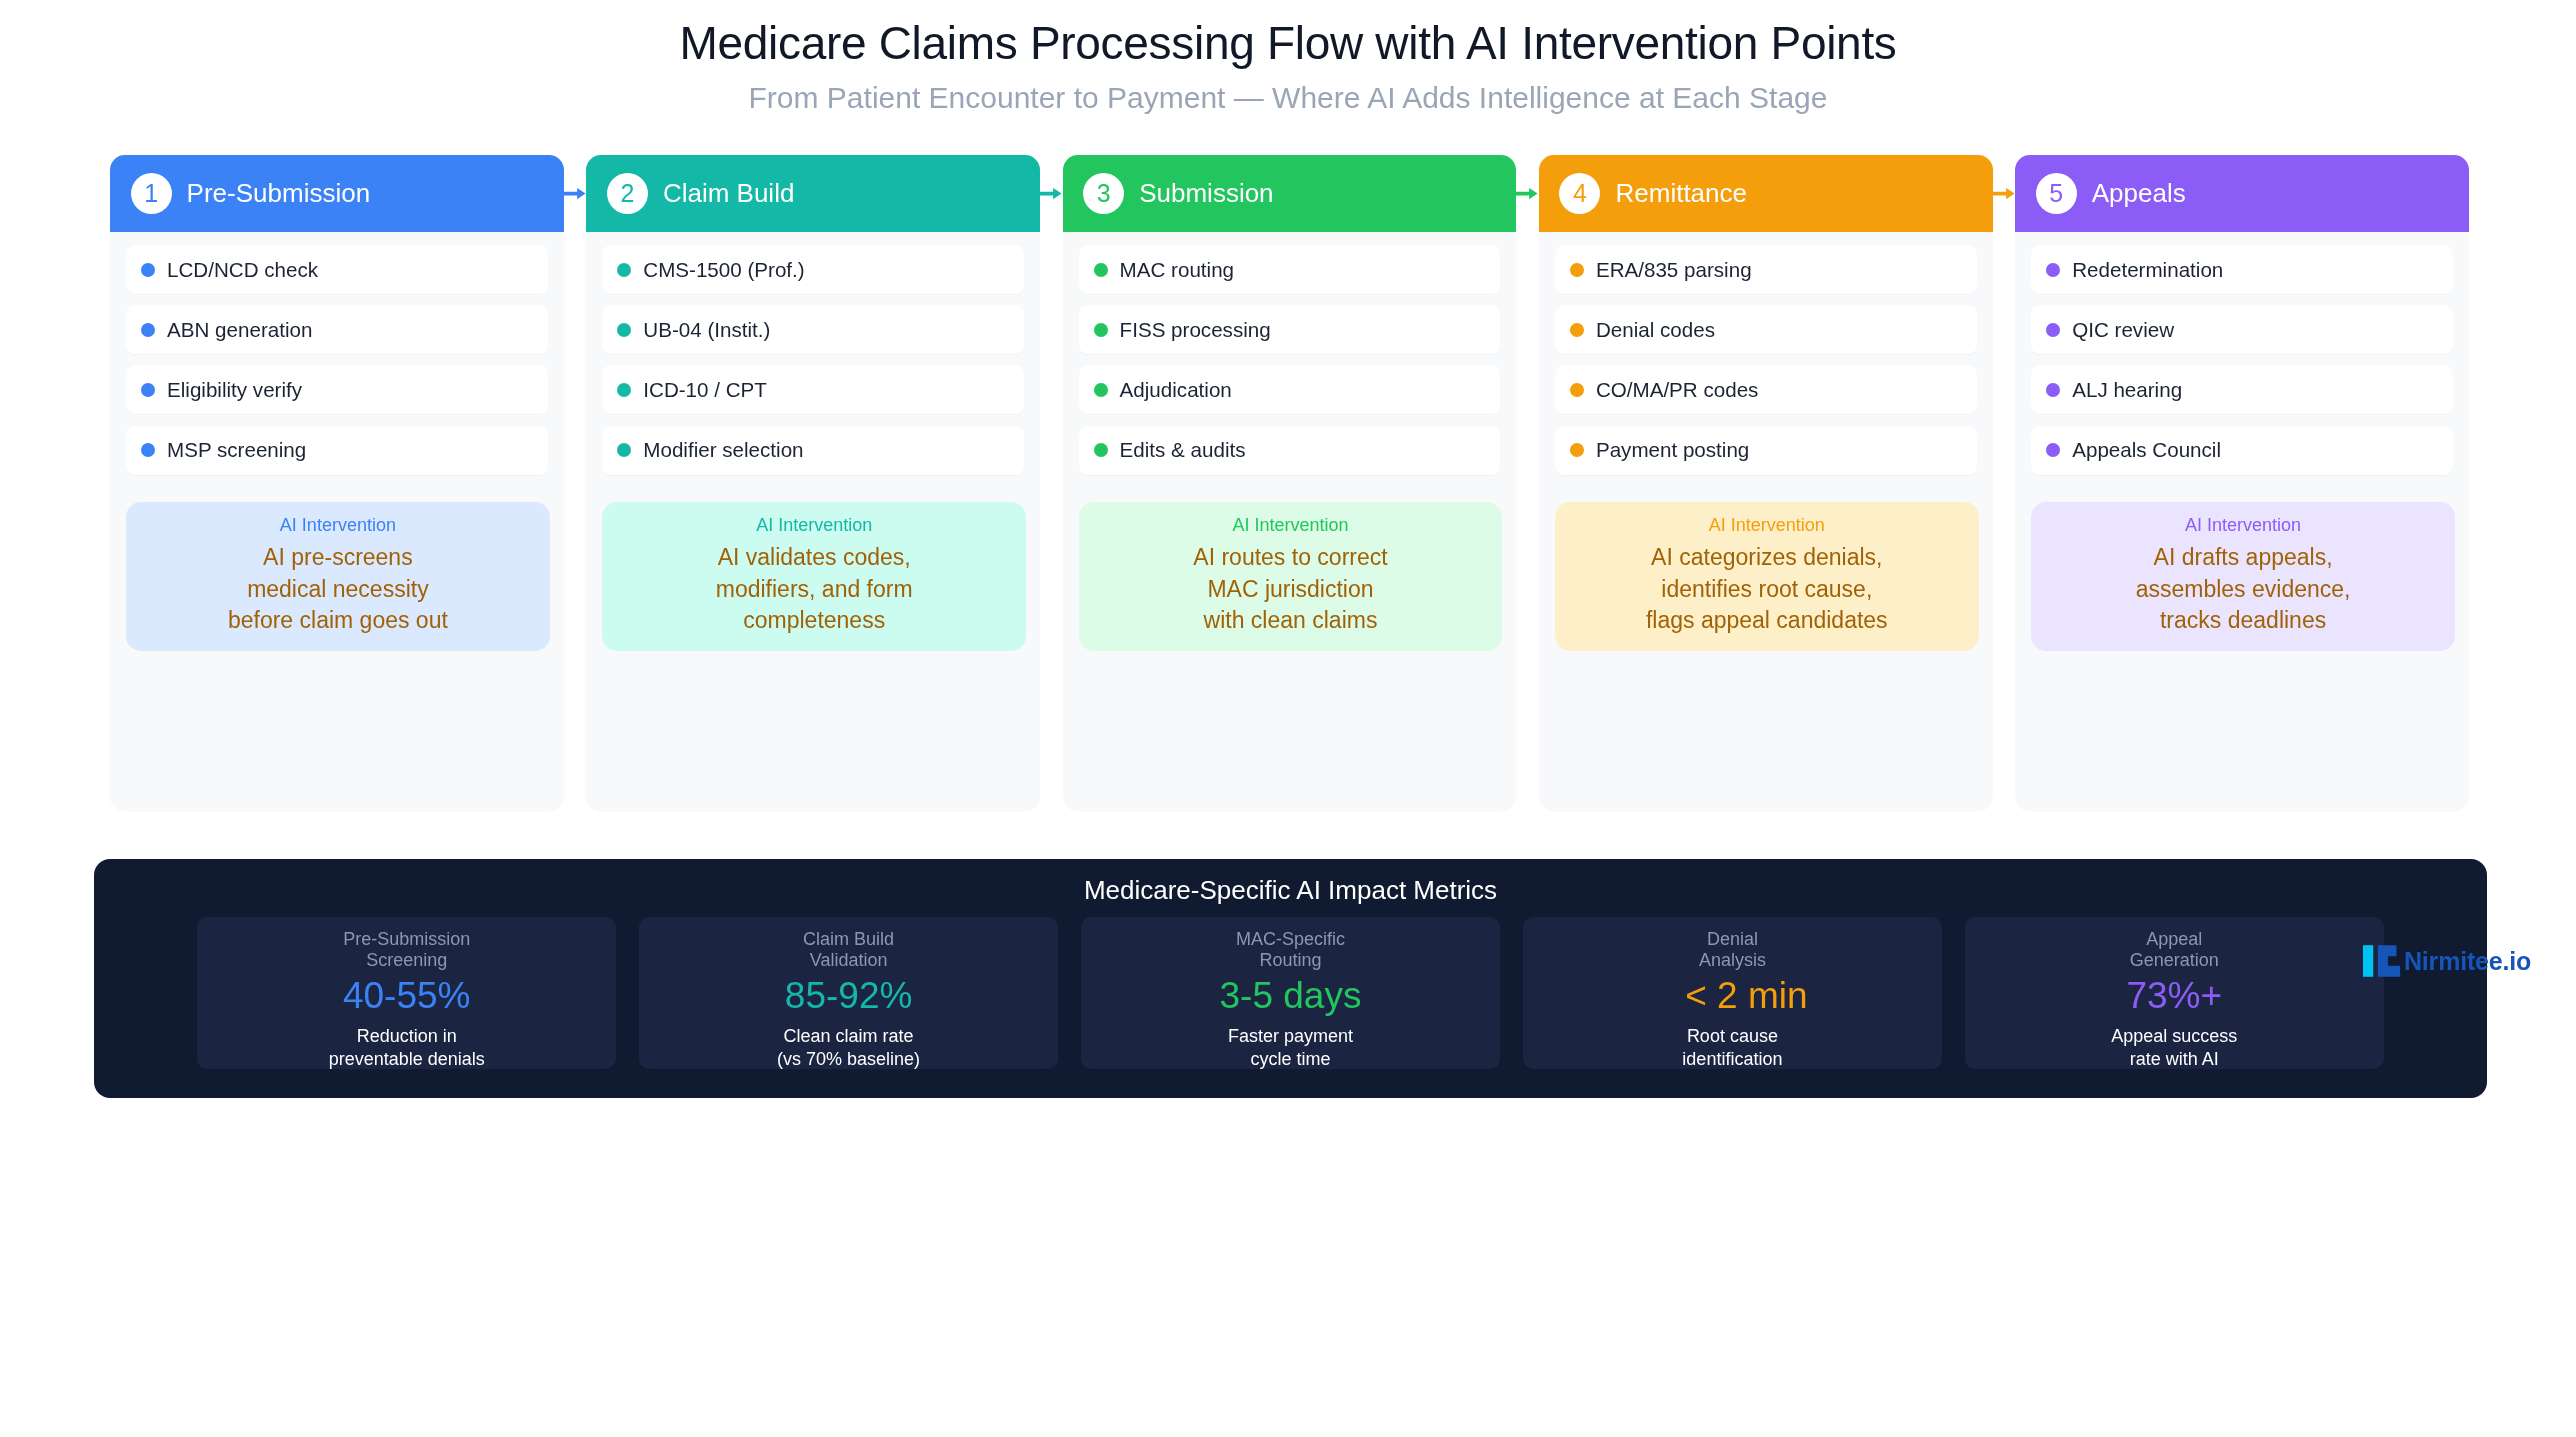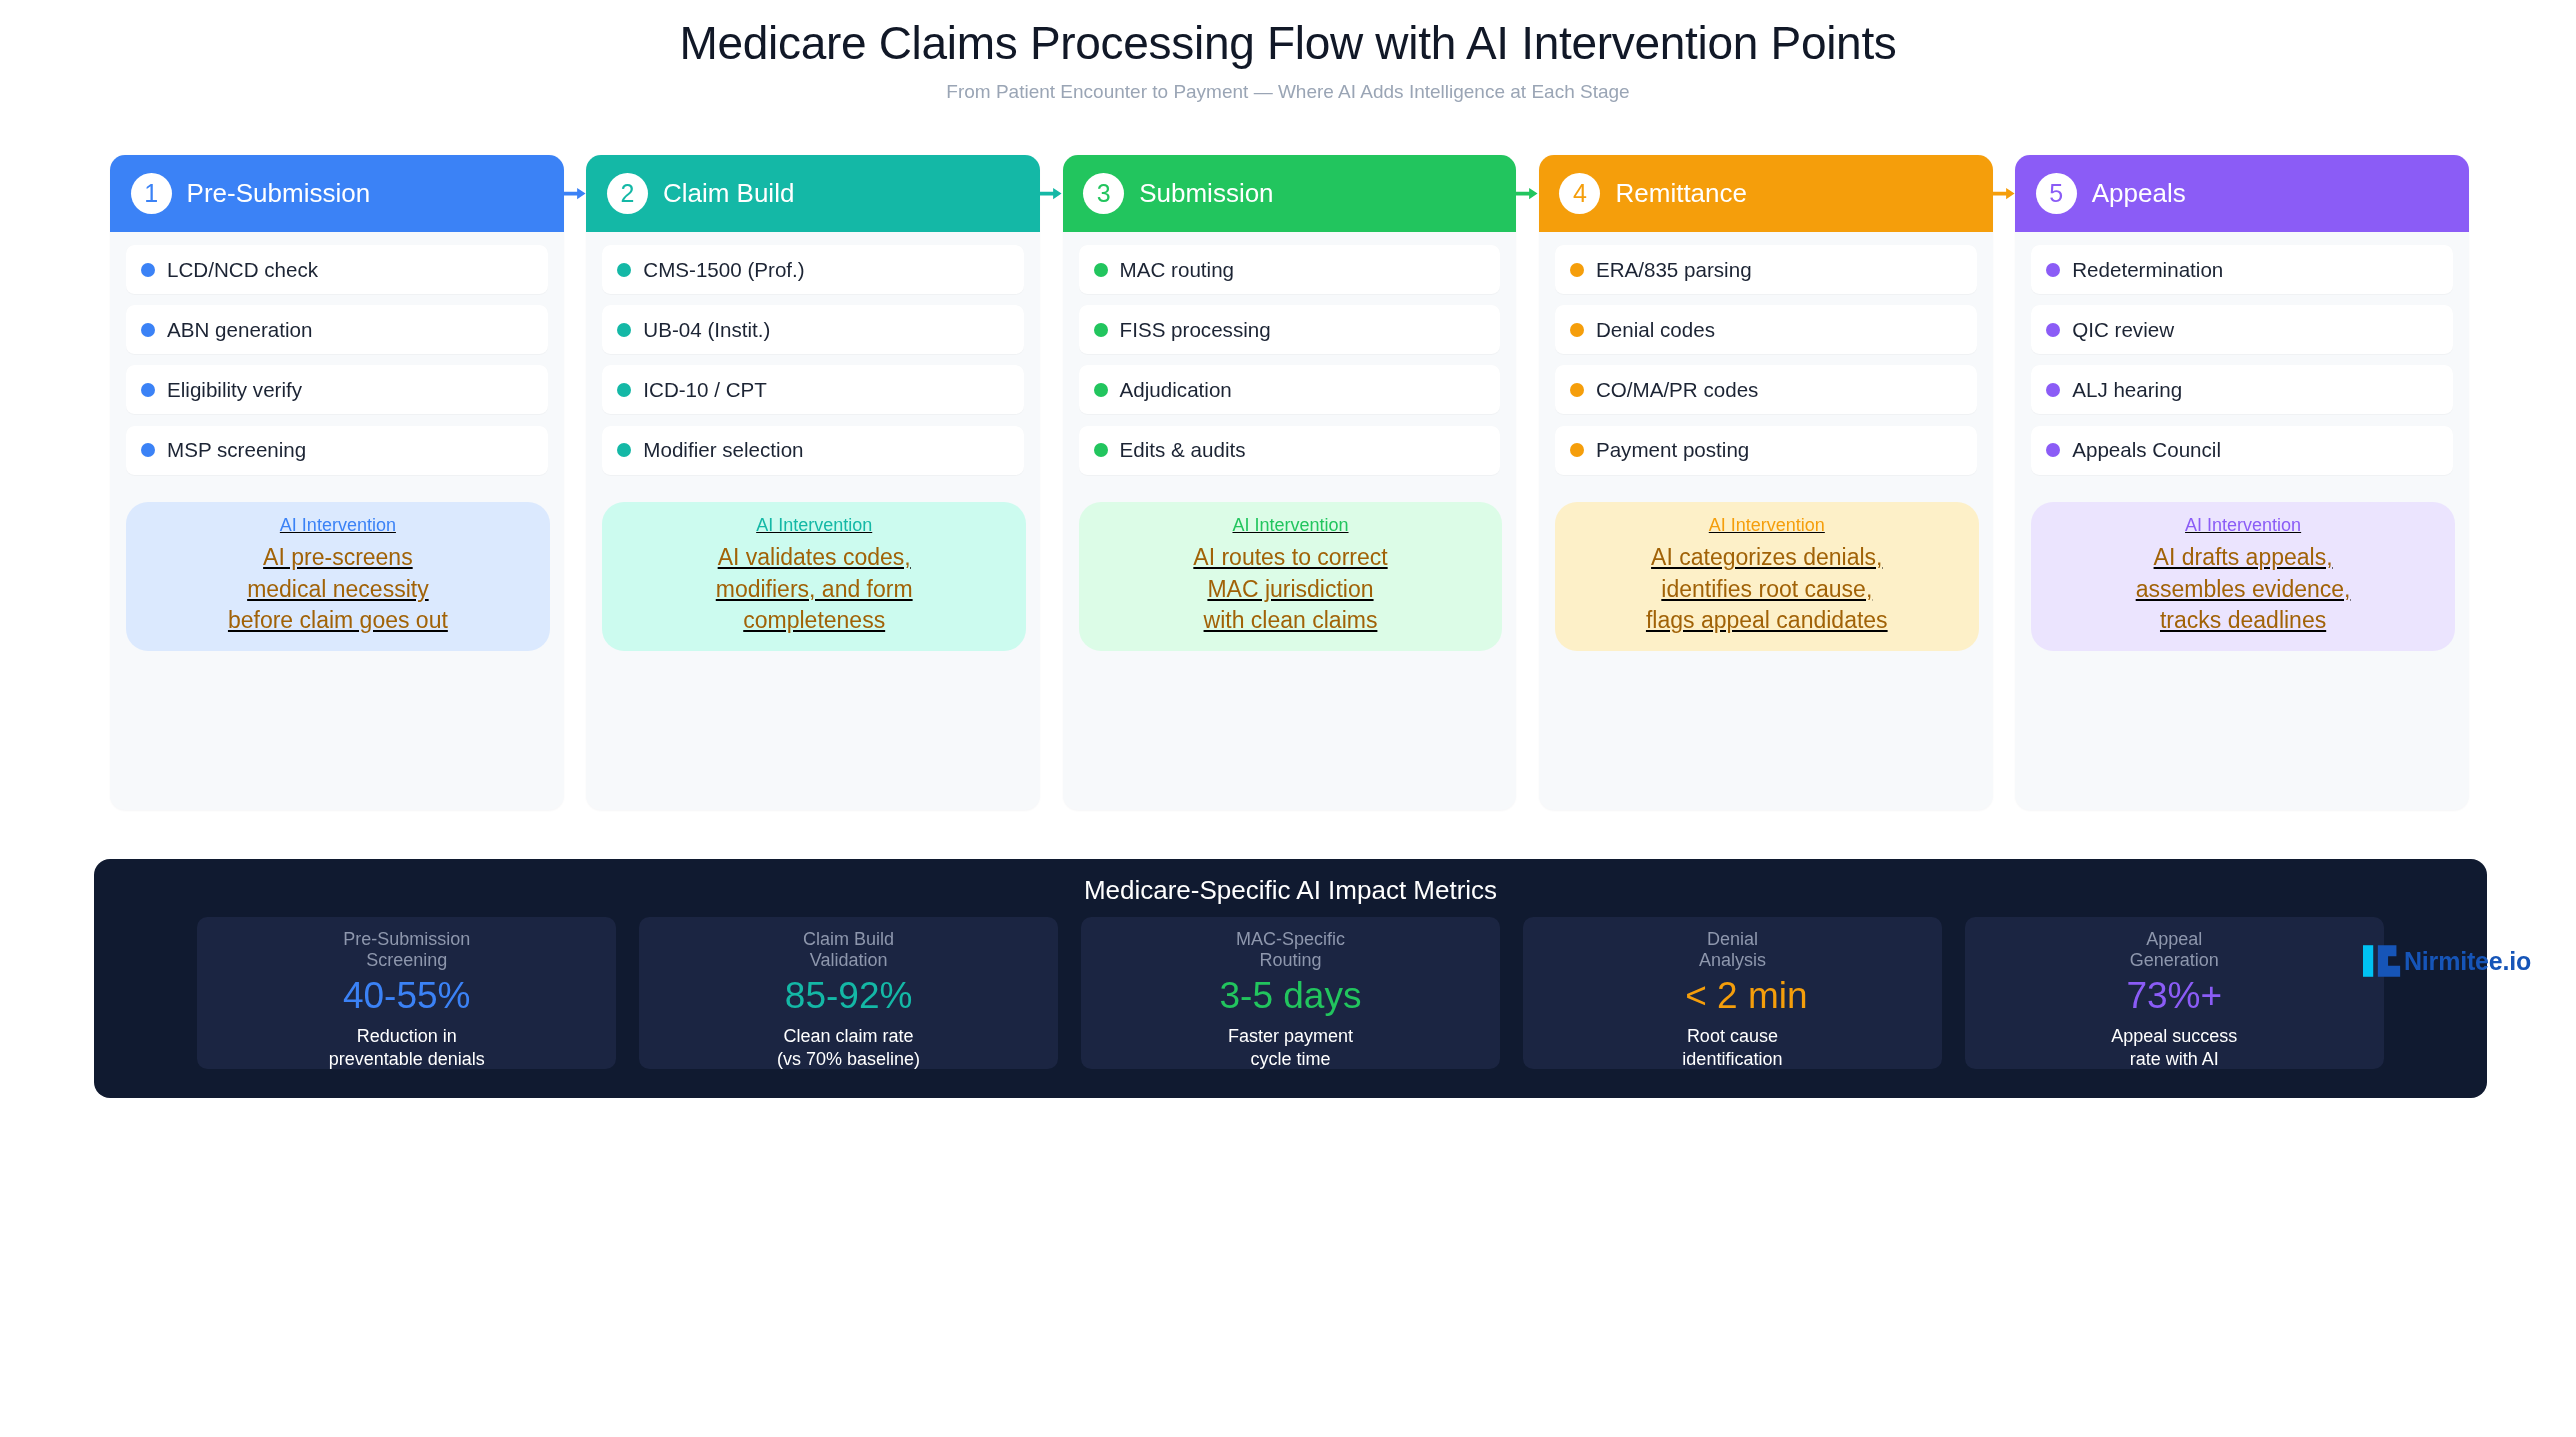--- a/index.html
+++ b/index.html
@@ -11,21 +11,21 @@
   }
   .page { position: relative; width: 2576px; height: 1007px; }
 
   
   .head { padding-top: 17px; text-align: center; }
   .title {
     font-size: 46px; font-weight: 400; color: #111827;
     letter-spacing: -0.3px; line-height: 1.15;
   }
   .subtitle {
-    margin-top: 11.2px; font-size: 19px; color: #9aa5b5; font-weight: 400;
+    margin-top: 11.2px; font-size: 30px; color: #9aa5b5; font-weight: 400;
   }
 
   
   .flow {
     position: absolute; left: 110px; top: 155px;
     width: 2359px; height: 665px;
     display: flex; align-items: flex-start;
   }
   .col {
     width: 454px;
@@ -54,24 +54,23 @@
     height: 49px; margin-bottom: 11.2px;
     display: flex; align-items: center; gap: 12px;
     padding: 0 15px;
     font-size: 20.6px; color: #1c2434;
     box-shadow: 0 0.9px 0.9px rgba(16,24,40,.03);
   }
   .dot { width: 14px; height: 14px; border-radius: 50%; flex: 0 0 14px; }
 
   .ai-box {
     margin: 16px 14px 0 16px;
-    border-radius: 22px;
+    border-radius: 15px;
     padding: 13px 9.4px 15px 9.4px;
     text-align: center;
-    text-decoration: underline;
   }
   .ai-label { font-size: 18px; margin-bottom: 6.6px; }
   .ai-desc { font-size: 23px; color: #a16207; line-height: 1.36; }
 
   
   .arrow {
     width: 22.5px; flex: 0 0 22.5px;
     height: 77px;
     display: flex; align-items: center; justify-content: center;
   }

